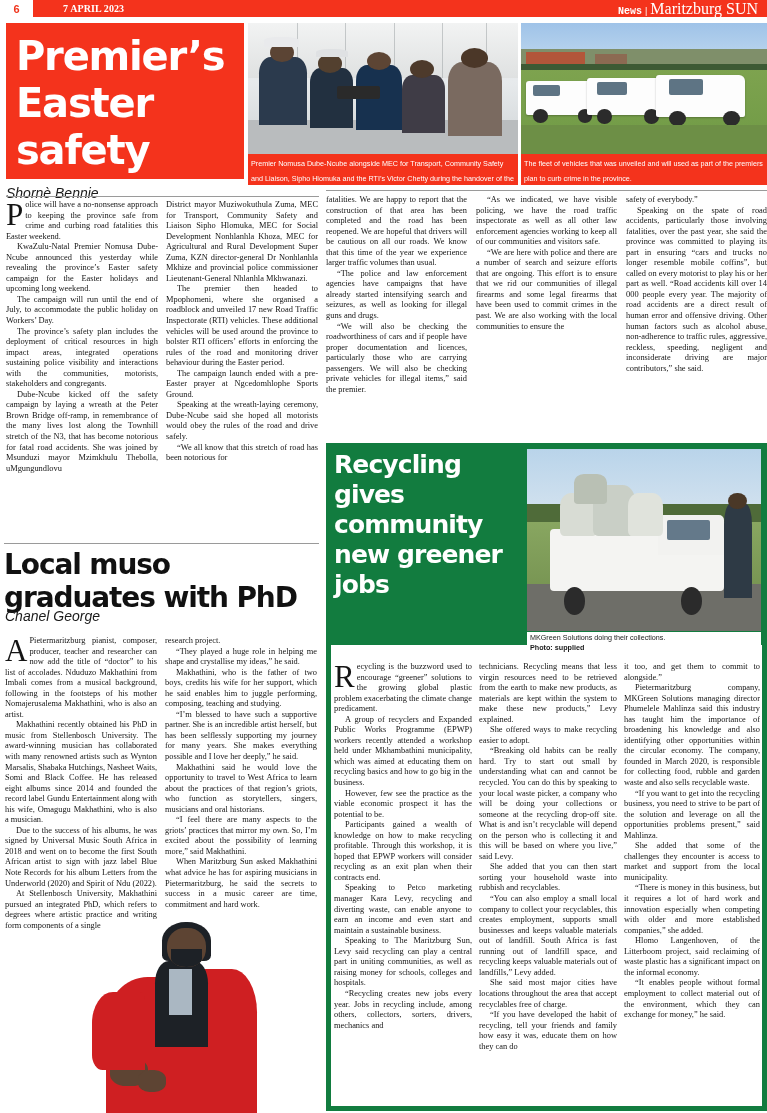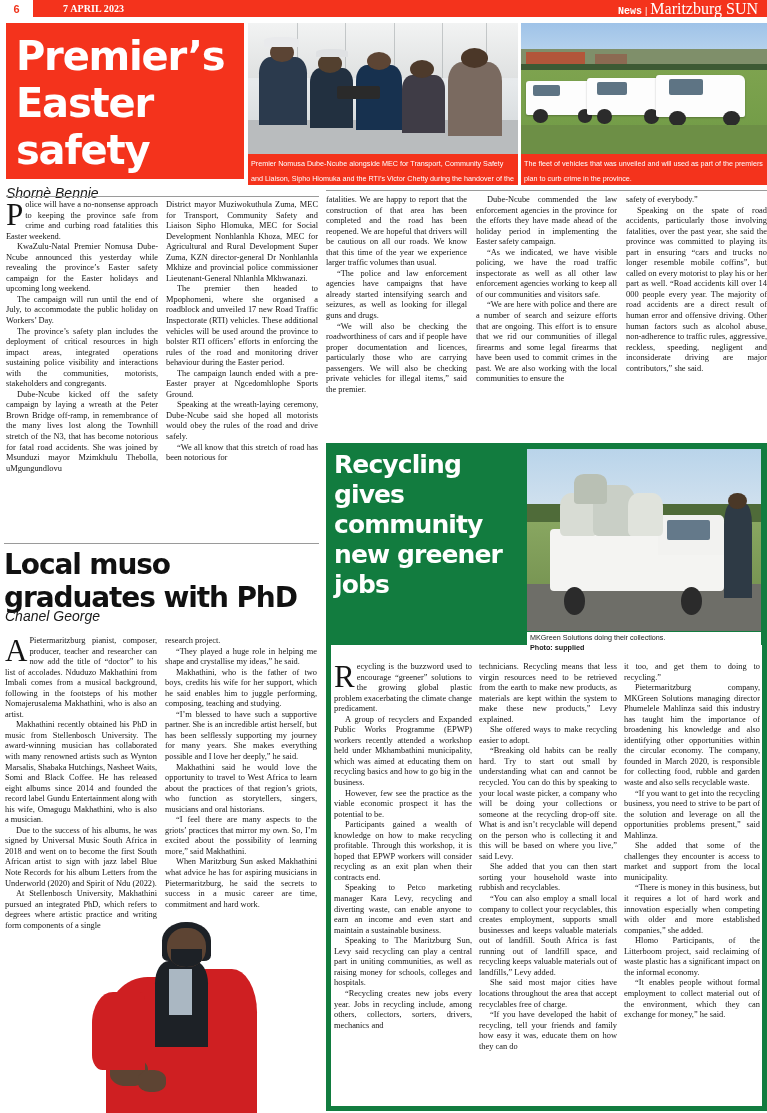--- a/index.html
+++ b/index.html
@@ -333,21 +333,20 @@
   <p>“We all know that this stretch of road has been notorious for</p>
 </div>
 
 <div class="col" style="left:326px; top:195px; width:141px; height:240px;">
   <p class="noind">fatalities. We are happy to report that the construction of that area has been completed and the road has been reopened. We are hopeful that drivers will be cautious on all our roads. We know that this time of the year we experience larger traffic volumes than usual.</p>
   <p>“The police and law enforcement agencies have campaigns that have already started intensifying search and seizures, as well as looking for illegal guns and drugs.</p>
   <p>“We will also be checking the roadworthiness of cars and if people have proper documentation and licences, particularly those who are carrying passengers. We will also be checking private vehicles for illegal items,” said the premier.</p>
 </div>
 
 <div class="col" style="left:476px; top:195px; width:141px; height:240px;">
-  <p>Dube-Ncube commended the law enforcement agencies in the province for the efforts they have made ahead of the holiday period in implementing the Easter safety campaign.</p>
   <p>“As we indicated, we have visible policing, we have the road traffic inspectorate as well as all other law enforcement agencies working to keep all of our communities and visitors safe.</p>
   <p>“We are here with police and there are a number of search and seizure efforts that are ongoing. This effort is to ensure that we rid our communities of illegal firearms and some legal firearms that have been used to commit crimes in the past. We are also working with the local communities to ensure the</p>
 </div>
 
 <div class="col" style="left:626px; top:195px; width:141px; height:240px;">
   <p class="noind">safety of everybody.”</p>
   <p>Speaking on the spate of road accidents, particularly those involving fatalities, over the past year, she said the province was committed to playing its part in ensuring “cars and trucks no longer resemble mobile coffins”, but called on every motorist to play his or her part as well. “Road accidents kill over 14 000 people every year. The majority of road accidents are a direct result of human error and offensive driving. Other human factors such as alcohol abuse, non-adherence to traffic rules, aggressive, reckless, speeding, negligent and inconsiderate driving are major contributors,” she said.</p>
 </div>
 
 <div class="rule" style="left:4px; top:543px; width:315px;"></div>
@@ -432,20 +431,20 @@
   <p class="noind">technicians. Recycling means that less virgin resources need to be retrieved from the earth to make new products, as materials are kept within the system to make these new products,” Levy explained.</p>
   <p>She offered ways to make recycling easier to adopt.</p>
   <p>“Breaking old habits can be really hard. Try to start out small by understanding what can and cannot be recycled. You can do this by speaking to your local waste picker, a company who will be doing your collections or someone at the recycling drop-off site. What is and isn’t recyclable will depend on the person who is collecting it and this will be based on where you live,” said Levy.</p>
   <p>She added that you can then start sorting your household waste into rubbish and recyclables.</p>
   <p>“You can also employ a small local company to collect your recyclables, this creates employment, supports small businesses and keeps valuable materials out of landfill. South Africa is fast running out of landfill space, and recycling keeps valuable materials out of landfills,” Levy added.</p>
   <p>She said most major cities have locations throughout the area that accept recyclables free of charge.</p>
   <p>“If you have developed the habit of recycling, tell your friends and family how easy it was, educate them on how they can do</p>
 </div>
 
 <div class="col" style="left:624px; top:662px; width:136px; height:444px;">
-  <p class="noind">it too, and get them to doing to recycling.”</p>
+  <p class="noind">it too, and get them to commit to alongside.”</p>
   <p>Pietermaritzburg company, MKGreen Solutions managing director Phumelele Mahlinza said this industry has taught him the importance of broadening his knowledge and also identifying other opportunities within the circular economy. The company, founded in March 2020, is responsible for collecting food, rubble and garden waste and also sells recyclable waste.</p>
   <p>“If you want to get into the recycling business, you need to strive to be part of the solution and leverage on all the opportunities problems present,” said Mahlinza.</p>
   <p>She added that some of the challenges they encounter is access to market and support from the local municipality.</p>
   <p>“There is money in this business, but it requires a lot of hard work and innovation especially when competing with older and more established companies,” she added.</p>
-  <p>Hlomo Participants, of the Litterboom project, said reclaiming of waste plastic has a significant impact on the informal economy.</p>
+  <p>Hlomo Langenhoven, of the Litterboom project, said reclaiming of waste plastic has a significant impact on the informal economy.</p>
   <p>“It enables people without formal employment to collect material out of the environment, which they can exchange for money,” he said.</p>
 </div>
 
 </body></html>

